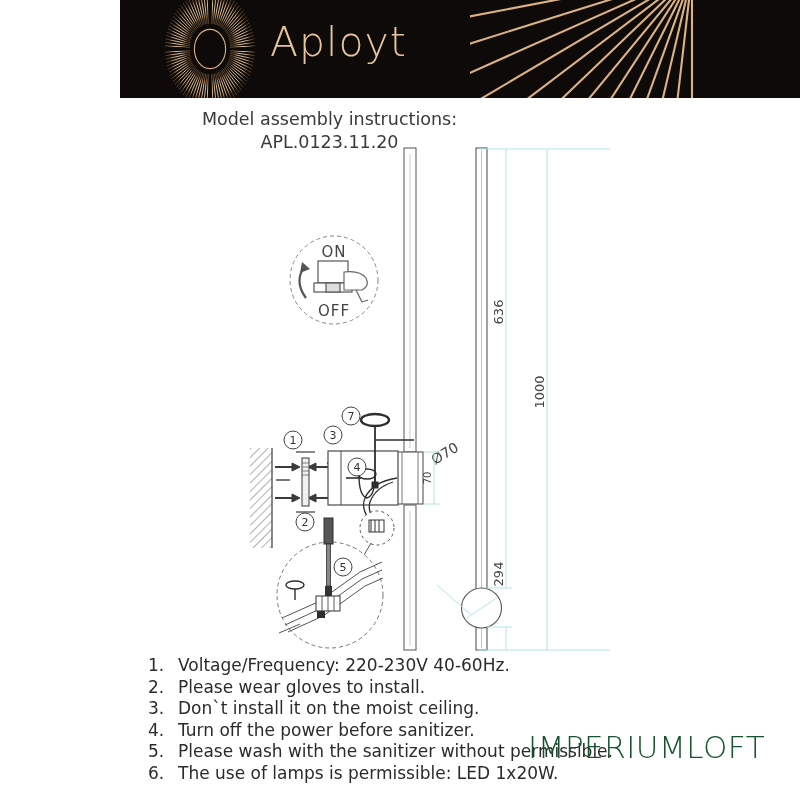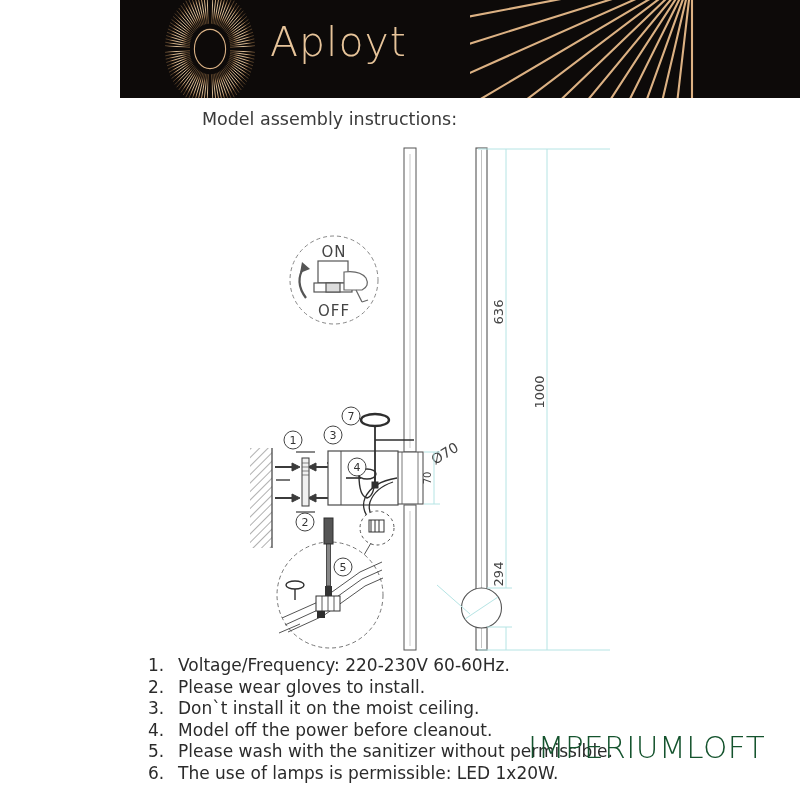--- a/index.html
+++ b/index.html
@@ -259,20 +259,21 @@
           <line x1="222.0" y1="-26.0" x2="-64.3" y2="63.7"></line>
           <line x1="222.0" y1="-26.0" x2="-72.7" y2="30.2"></line>
         </g>
     </svg>
   </div>
 
 </div>
 
 <div id="title-block">
   <div>Model assembly instructions:</div>
+  <div>APL.0123.11.20</div>
 </div>
 
 <div id="drawing-area">
   <svg width="800" height="530" viewBox="0 0 800 530" aria-hidden="true">
 
     <g stroke="#555" fill="none">
       <rect x="476" y="18" width="11" height="502" stroke-width="1.1" fill="#fff"></rect>
       <line x1="481.5" y1="20" x2="481.5" y2="518" stroke-width="0.6" stroke="#9a9a9a"></line>
     </g>
 
@@ -473,33 +474,33 @@
         <text class="callout" x="351" y="290" text-anchor="middle" id="mk-7">7</text>
       </g>
     </g>
 
   </svg>
 </div>
 
 <div id="instructions">
   <div class="instr-row">
     <span class="instr-num">1.</span>
-    <span class="instr-text">Voltage/Frequency: 220-230V 60-60Hz.</span>
+    <span class="instr-text">Voltage/Frequency: 220-230V 40-60Hz.</span>
   </div>
   <div class="instr-row">
     <span class="instr-num">2.</span>
     <span class="instr-text">Please wear gloves to install.</span>
   </div>
   <div class="instr-row">
     <span class="instr-num">3.</span>
     <span class="instr-text">Don`t install it on the moist ceiling.</span>
   </div>
   <div class="instr-row">
     <span class="instr-num">4.</span>
-    <span class="instr-text">Model off the power before cleanout.</span>
+    <span class="instr-text">Turn off the power before sanitizer.</span>
   </div>
   <div class="instr-row">
     <span class="instr-num">5.</span>
     <span class="instr-text">Please wash with the sanitizer without permissible.</span>
   </div>
   <div class="instr-row">
     <span class="instr-num">6.</span>
     <span class="instr-text">The use of lamps is permissible: LED 1x20W.</span>
   </div>
 </div>

